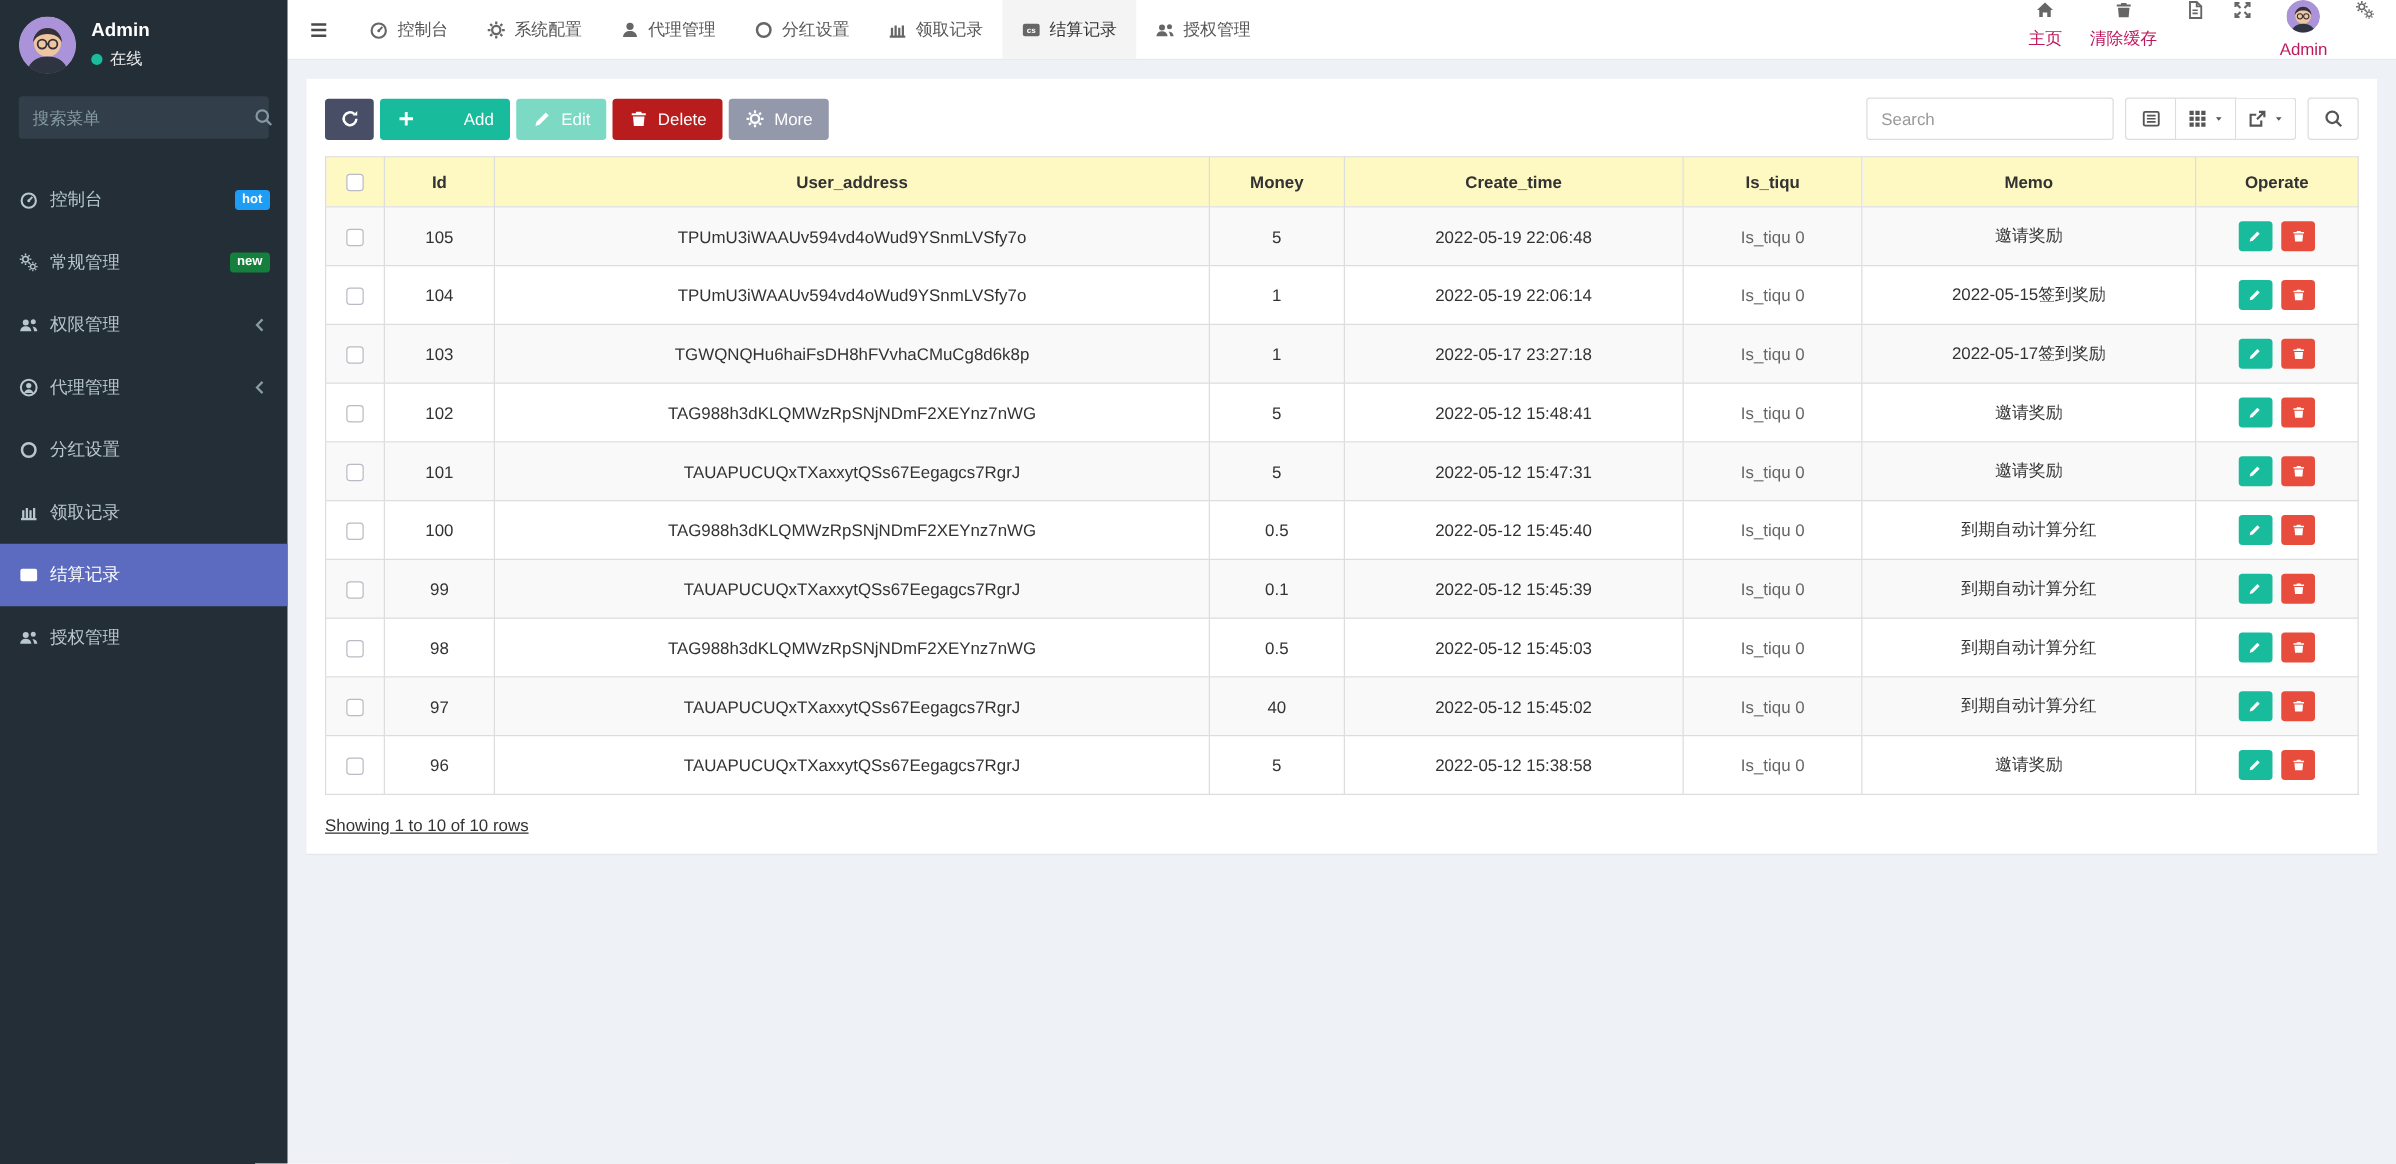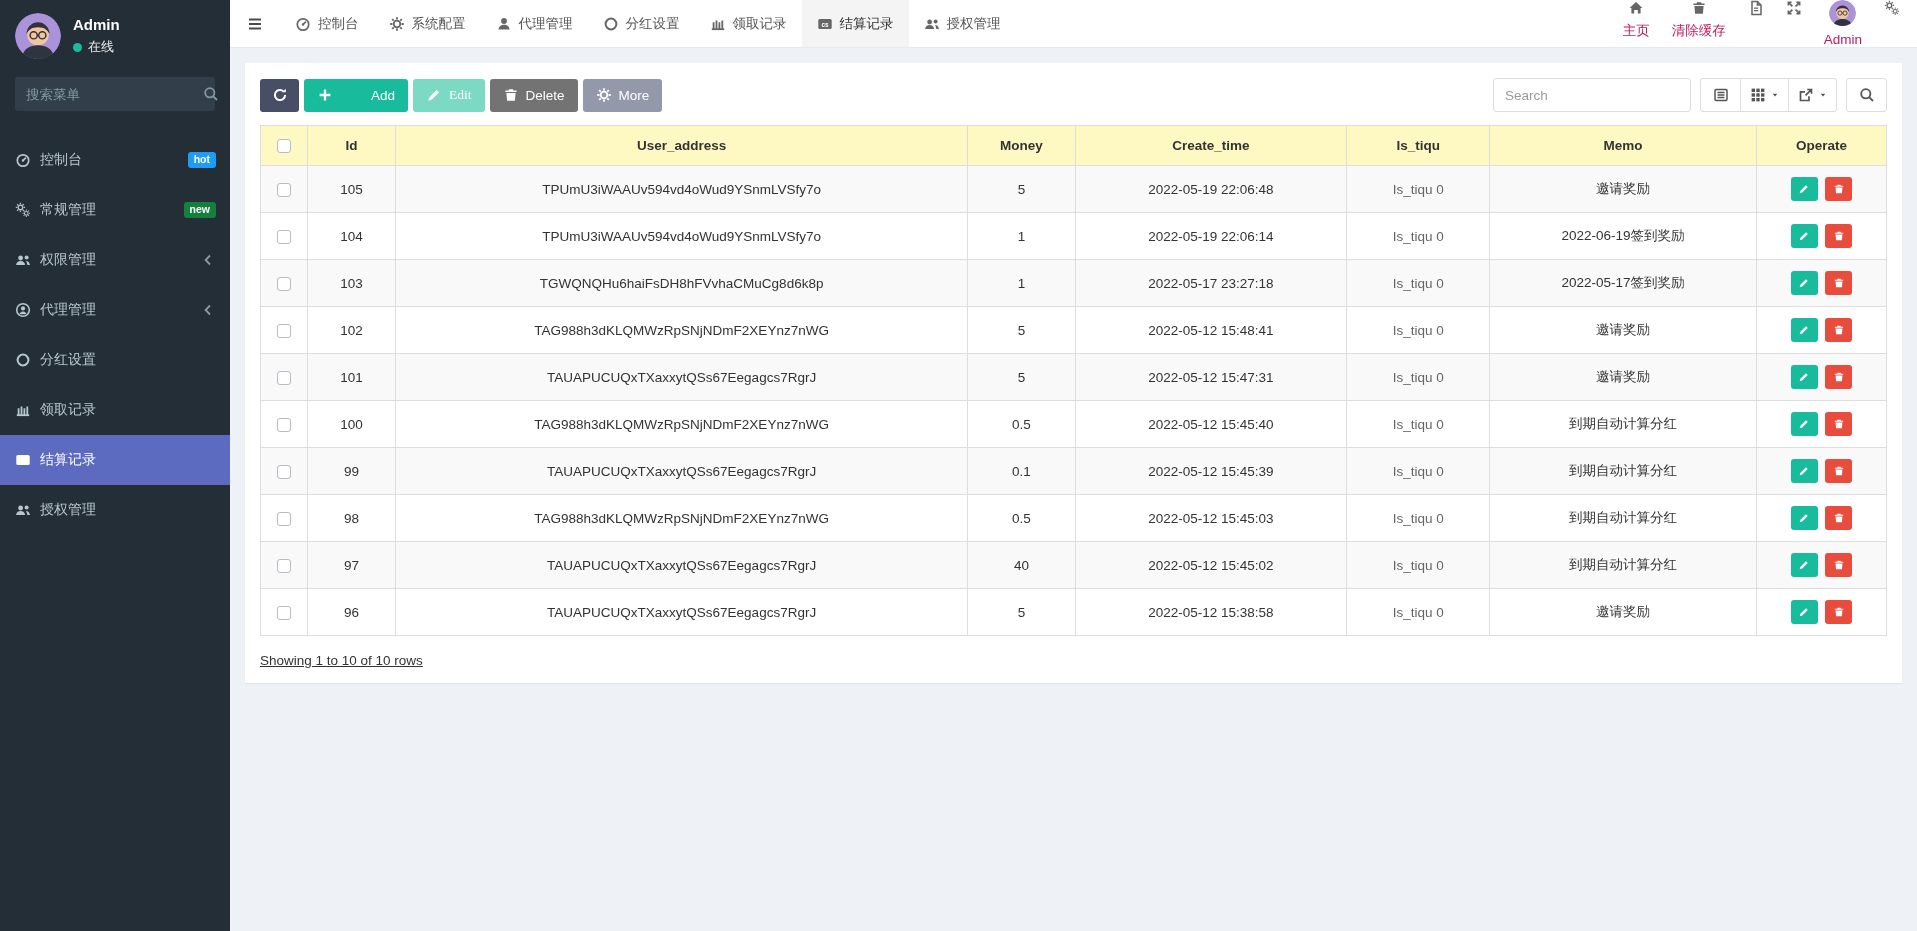--- a/index.html
+++ b/index.html
@@ -41,22 +41,22 @@
   .avatar-sm { width:27px; height:27px; border-radius:50%; overflow:hidden; display:inline-block; }
 
   
   .main { position:absolute; left:230px; top:48px; right:0; bottom:0; padding:15px; background:#eef1f5; }
   .card { background:#fff; padding:15px; box-shadow:0 1px 1px rgba(0,0,0,.05); }
   .toolbar { display:flex; align-items:center; }
   .btn { height:33px; border:none; border-radius:3px; color:#fff; font-size:13.5px; display:inline-flex; align-items:center; gap:7px; padding:0 13px; margin-right:5px; cursor:pointer; font-family:inherit; }
   .btn .ic-sm { color:#fff; }
   .btn-refresh { background:#474e66; width:39px; justify-content:center; padding:0; }
   .btn-add { background:#18bc9c;gap:38px; }
-  .btn-edit { background:#7bd9c4;font-family:Liberation Serif, serif; }
-  .btn-del { background:#737373;justify-content:center; }
+  .btn-edit { background:#7bd9c4; }
+  .btn-del { background:#b91c1c;justify-content:center; }
   .btn-more { background:#9399ab; }
   .toolbar-right { margin-left:auto; display:flex; align-items:center; }
   .search-input { width:198px; height:34px; border:1px solid #ddd; border-radius:3px; padding:0 11px; font-size:13.5px; color:#c2410c; outline:none; font-family:inherit; }
   .search-input::placeholder { color:#999; }
   .view-group { display:flex; margin-left:9px; }
   .vbtn { height:34px; min-width:41px; background:#fff; border:1px solid #ddd; display:inline-flex; align-items:center; justify-content:center; gap:5px; color:#555; padding:0 9px; cursor:pointer; }
   .view-group .vbtn + .vbtn { border-left:none; }
   .view-group .vbtn:first-child { border-radius:3px 0 0 3px; }
   .view-group .vbtn:last-child { border-radius:0 3px 3px 0; }
   .search-btn { margin-left:9px; border-radius:3px !important; border:1px solid #ddd; background:#fff; }
@@ -484,21 +484,21 @@
                 </button>
     </td>
   </tr>
             <tr>
     <td><input type="checkbox" class="cb" style=""></td>
     <td>104</td>
     <td>TPUmU3iWAAUv594vd4oWud9YSnmLVSfy7o</td>
     <td>1</td>
     <td>2022-05-19 22:06:14</td>
     <td class="tiqu">Is_tiqu 0</td>
-    <td>2022-06-19签到奖励</td>
+    <td>2022-05-15签到奖励</td>
     <td>
       <button class="op-btn op-edit">
                   <svg>
                     <use href="#sym-pencil"></use>
                   </svg>
                 </button>
       <button class="op-btn op-del">
                   <svg>
                     <use href="#sym-trash"></use>
                   </svg>

